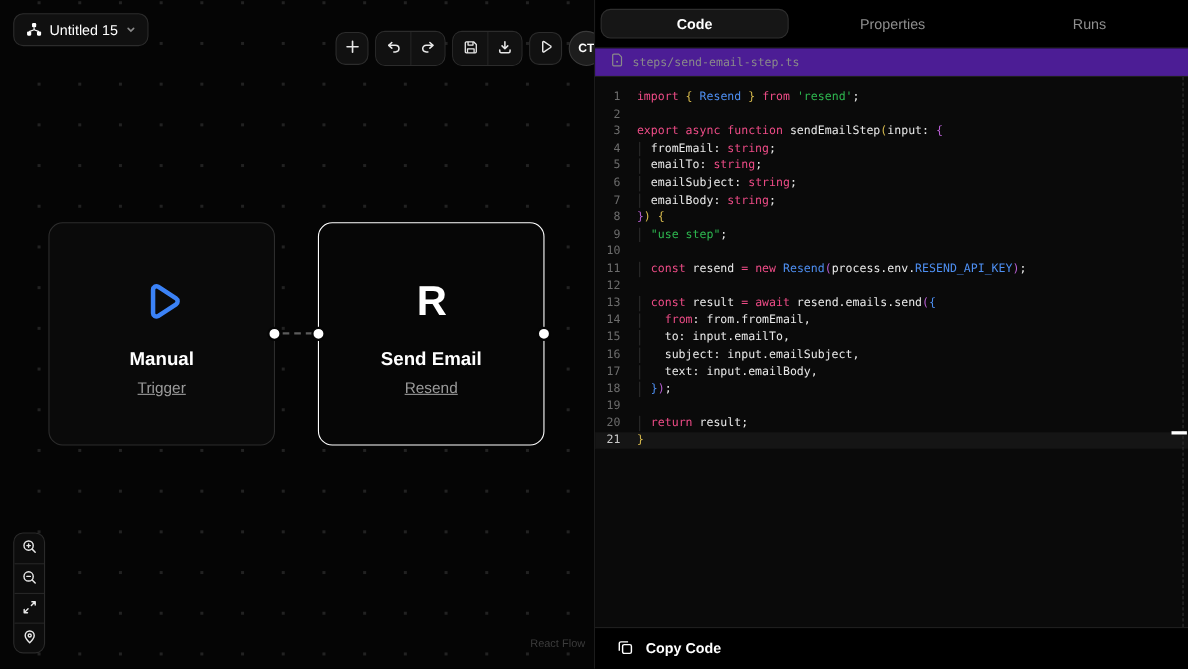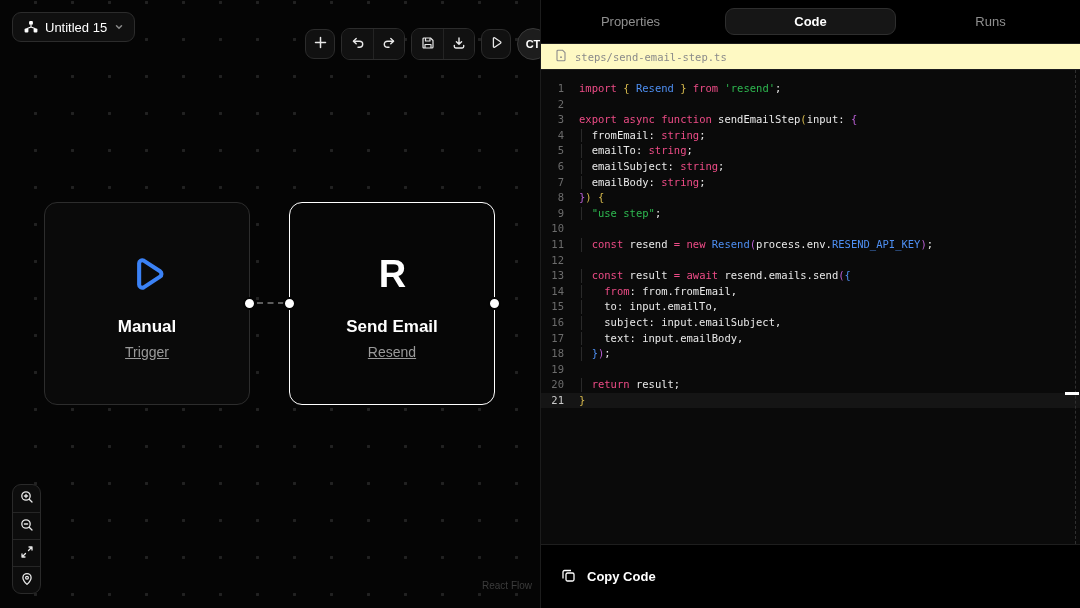--- a/index.html
+++ b/index.html
@@ -57,39 +57,39 @@
 
   
   .panel{position:relative;width:540px;height:608px;background:var(--bg-panel);
     border-left:1px solid #1c1c1c;display:flex;flex-direction:column;}
   .tabbar{height:44px;display:flex;align-items:stretch;border-bottom:1px solid var(--divider);}
   .tab{flex:1;display:flex;align-items:center;justify-content:center;font-size:13px;
     color:#8f8f8f;background:transparent;border:none;cursor:pointer;margin:8px 5px;}
   .tab.active{background:#161616;border:1px solid #2e2e2e;border-radius:9px;
     color:#fff;font-weight:700;}
   .filebar{height:26px;display:flex;align-items:center;gap:8px;padding:0 14px;
-    border-bottom:1px solid var(--divider);background:#fef9c3;}
+    border-bottom:1px solid var(--divider);background:#4c1d95;}
   .filebar .path{font-family:"DejaVu Sans Mono",monospace;font-size:10.5px;color:#8a8a8a;}
 
   .code-area{position:relative;flex:1;background:var(--bg-code);overflow:hidden;
     font-family:"DejaVu Sans Mono",monospace;font-size:10.5px;padding-top:11px;}
   .crow{display:flex;height:15.6px;line-height:15.6px;white-space:pre;}
   .crow.active{background:#151515;}
   .crow.active .ln{color:var(--line-num-active);}
   .ln{width:32px;text-align:right;padding-right:9px;color:var(--line-num);flex:none;user-select:none;}
   .lc{position:relative;padding-left:6px;flex:1;}
   .guide{position:absolute;left:8px;top:1px;bottom:1px;border-left:1px solid #2a2a2a;}
   .tok-kw{color:var(--kw);} .tok-cls{color:var(--cls);} .tok-str{color:var(--str);}
   .tok-b1{color:var(--b1);} .tok-b2{color:var(--b2);} .tok-b3{color:var(--b3);}
   .tok-d{color:var(--d);}
 
   .scroll-track{position:absolute;right:4px;top:0;bottom:0;border-left:1px dashed #303030;}
   .scroll-marker{position:absolute;right:1px;top:322px;width:14px;height:3px;background:#fff;cursor:pointer;}
 
-  .copybar{height:64px;border-top:1px solid var(--divider);display:flex;align-items:center;padding:0 20px;background:#000;}
+  .copybar{height:38px;border-top:1px solid var(--divider);display:flex;align-items:center;padding:0 20px;background:#000;}
   .copy-btn{display:flex;align-items:center;gap:11px;background:transparent;border:none;
     color:#fff;font-size:13px;font-weight:700;cursor:pointer;font-family:"Liberation Sans",sans-serif;}
 </style>
 </head>
 <body>
 
 <div class="app">
 
   <div class="canvas">
 
@@ -224,22 +224,22 @@
         </span>
       </button>
     </div>
 
     <div class="attribution">React Flow</div>
   </div>
 
   <div class="panel">
 
     <div class="tabbar">
+      <button class="tab active">Code</button>
       <button class="tab">Properties</button>
-      <button class="tab active">Code</button>
       <button class="tab">Runs</button>
     </div>
 
     <div class="filebar">
       <span>
         <svg width="12" height="13" viewBox="0 0 12 13" fill="none" stroke="#8a8a8a" stroke-width="1.1" stroke-linejoin="round">
           <path d="M2 2.2 C2 1.6 2.4 1.2 3 1.2 H7.5 L10 3.7 V10.8 C10 11.4 9.6 11.8 9 11.8 H3 C2.4 11.8 2 11.4 2 10.8 Z"></path>
           <circle cx="6" cy="8.2" r="0.9" fill="#8a8a8a" stroke="none"></circle>
         </svg>
       </span>

